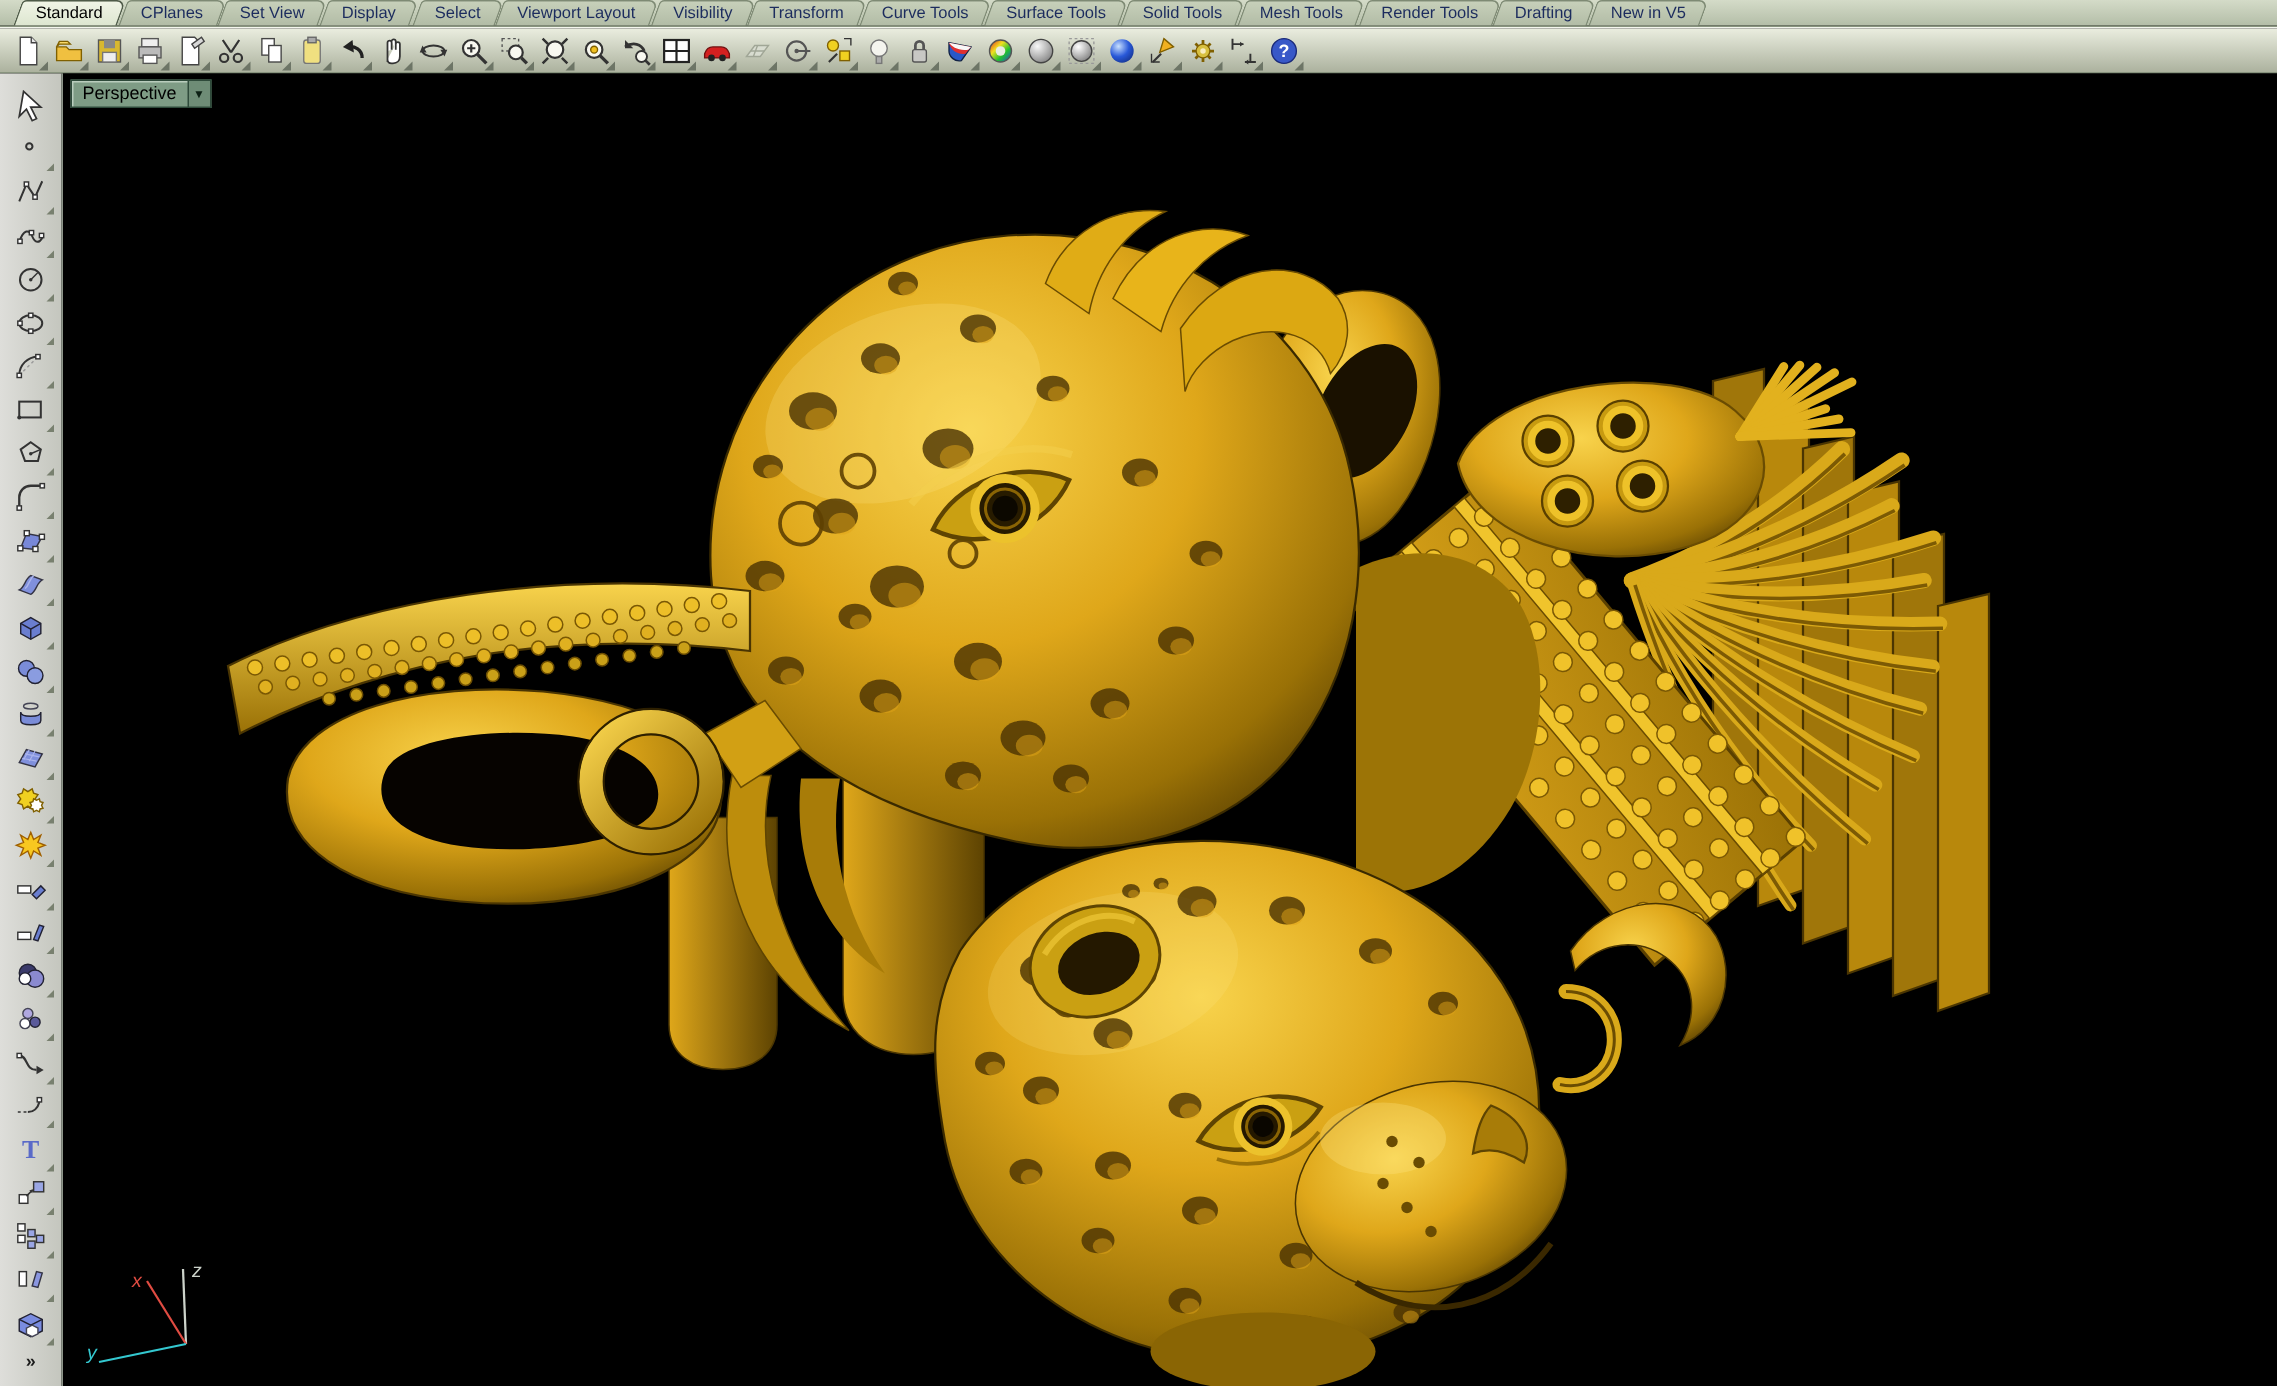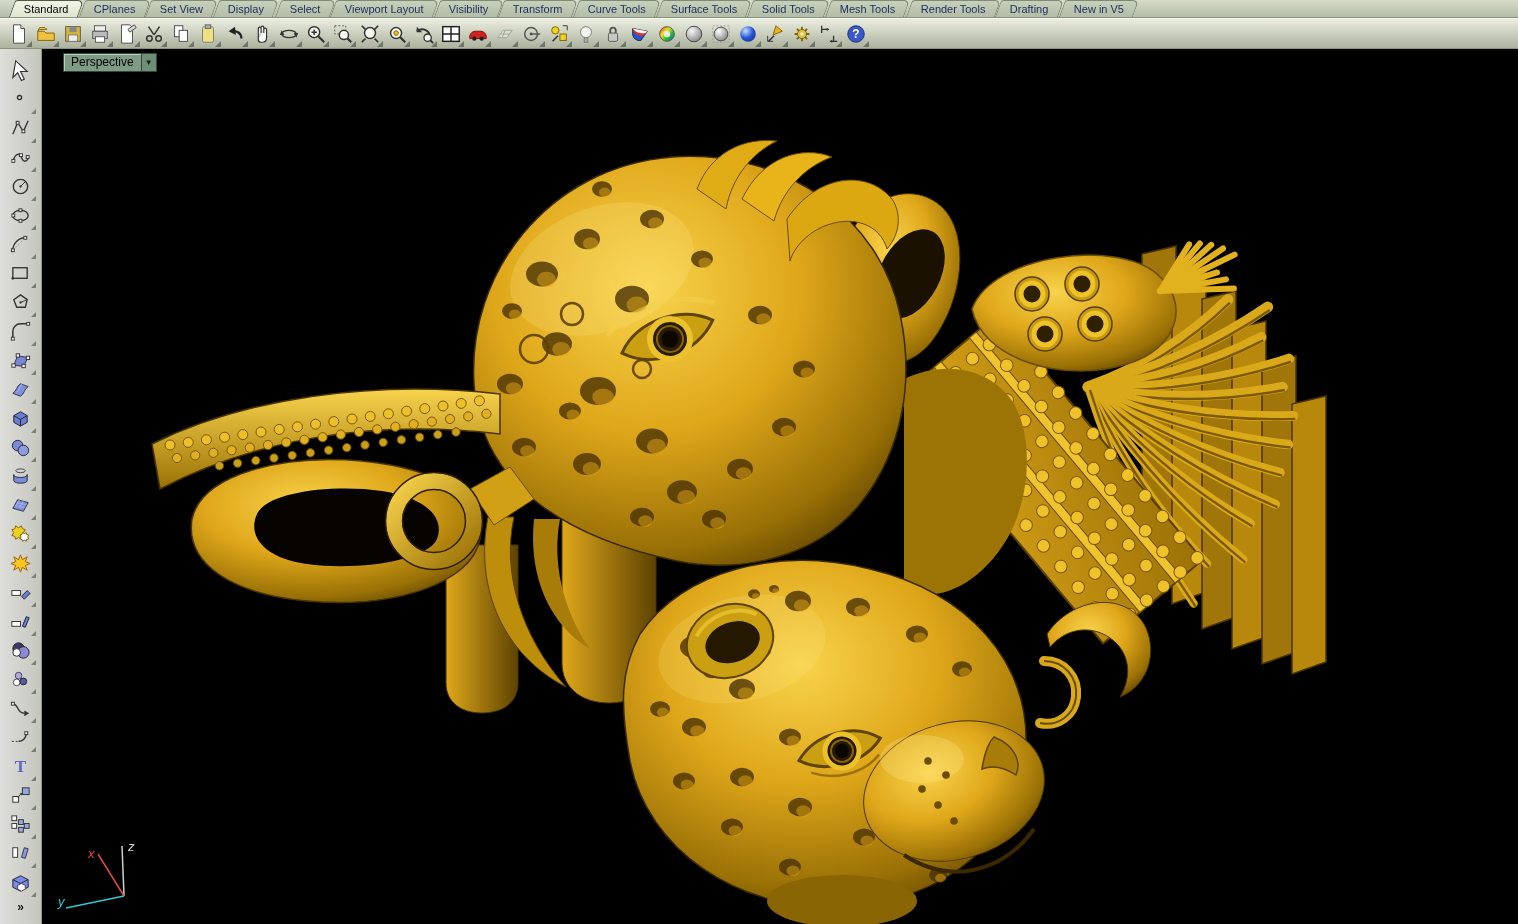--- a/index.html
+++ b/index.html
@@ -26,21 +26,21 @@
 
   
   .main{flex:1;display:flex;min-height:0;}
   .sidebar{width:42px;background:linear-gradient(90deg,#dededa,#c4c6be);border-right:1px solid #8e968a;
            box-sizing:border-box;display:flex;flex-direction:column;align-items:center;padding-top:7px;}
   .sbtn{width:30px;height:29px;position:relative;display:flex;align-items:center;justify-content:center;cursor:pointer;flex:0 0 auto;}
   .sbtn .flyout{border-bottom-color:#78806f;border-left-width:5px;border-bottom-width:5px;}
   .overflow{font-size:12px;font-weight:bold;color:#1a1a1a;margin-top:3px;cursor:pointer;}
 
   .viewport{flex:1;position:relative;background:#000;overflow:hidden;}
-  .vplabel-wrap{position:absolute;top:4px;left:21px;display:flex;z-index:5;justify-content:center;}
+  .vplabel-wrap{position:absolute;top:4px;left:5px;display:flex;z-index:5;justify-content:center;}
   .vplabel{background:#7e9c85;border:1px solid #2e4a3a;box-shadow:inset 1px 1px 0 #b9cdbd;
            color:#000;font-size:12px;padding:0 7px;height:17px;line-height:17px;cursor:pointer;}
   .vpdrop{background:#6e8c76;border:1px solid #2e4a3a;border-left:none;width:15px;height:19px;box-sizing:border-box;
           display:flex;align-items:center;justify-content:center;font-size:8px;color:#0c2014;cursor:pointer;}
   svg.model{position:absolute;inset:0;width:100%;height:100%;}
   svg.gizmo{position:absolute;left:10px;bottom:6px;z-index:4;}
   .icon svg{display:block;}
 </style>
 </head>
 <body>

